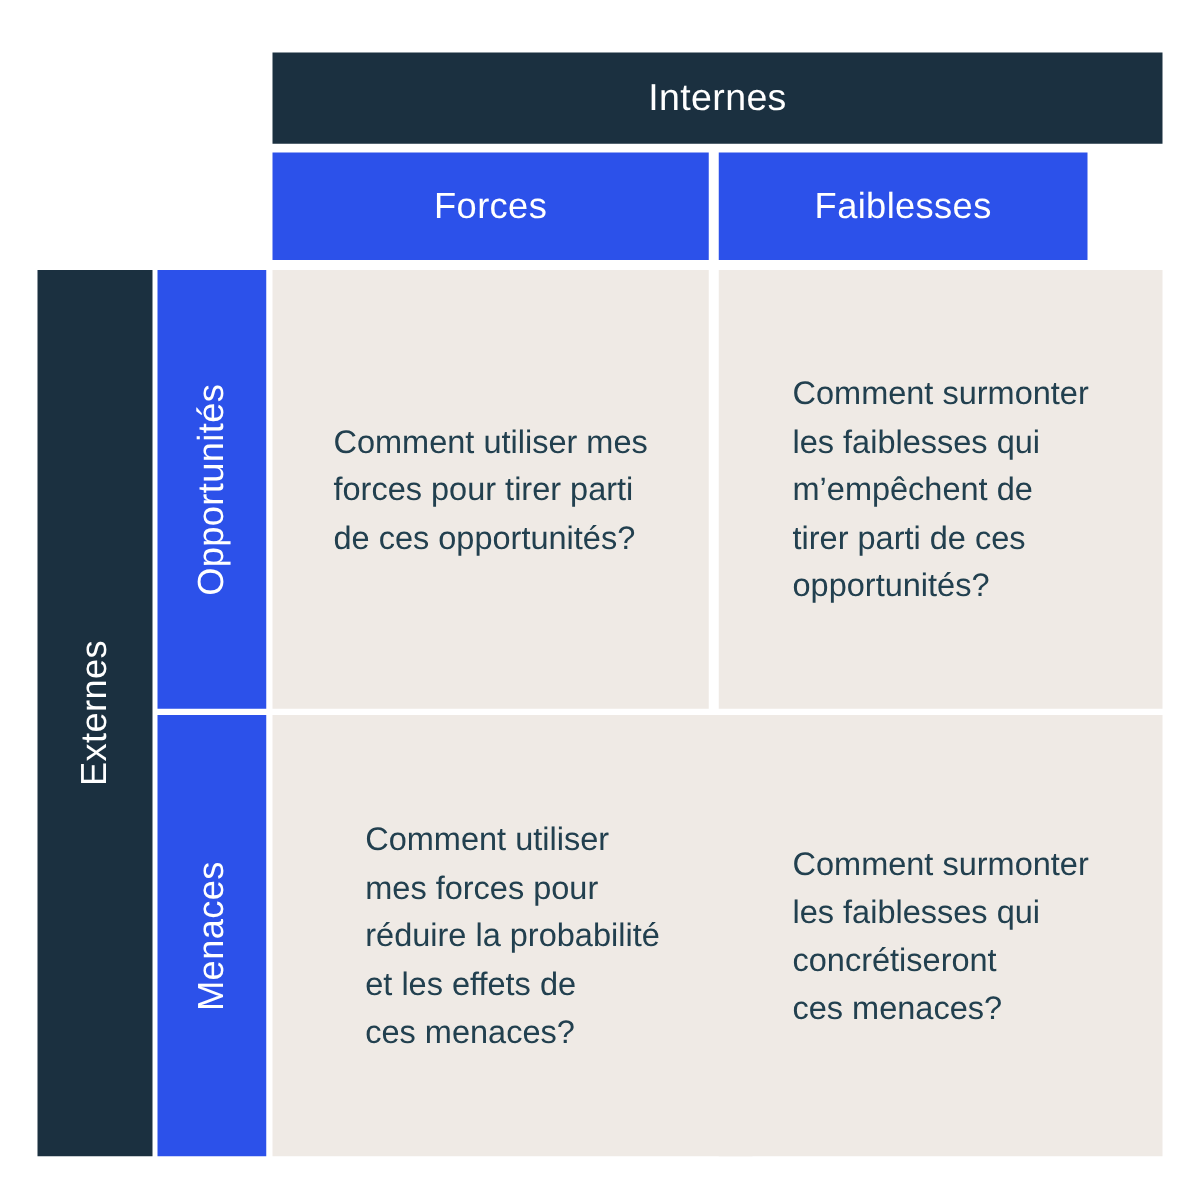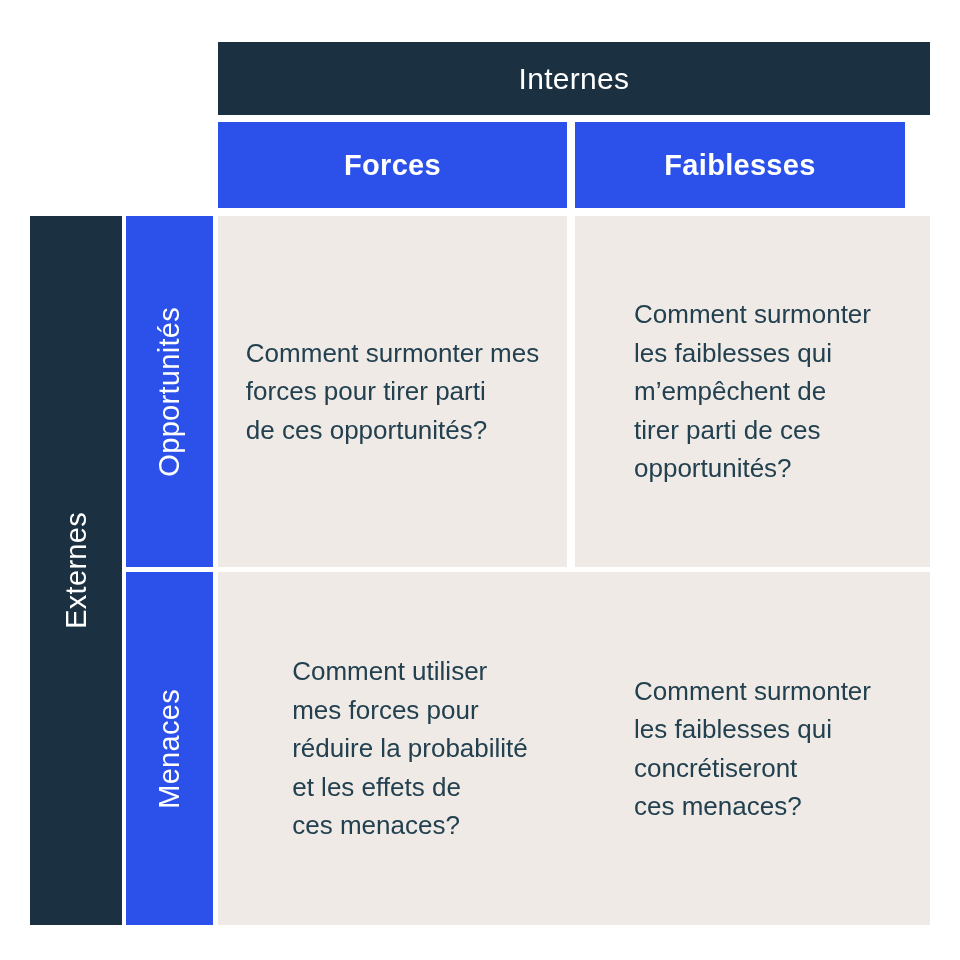--- a/index.html
+++ b/index.html
@@ -19,36 +19,36 @@
     position:relative;width:960px;height:960px;background:var(--bg);
   }
   .block{position:absolute;display:flex;align-items:center;justify-content:center;}
   .dark{background:var(--navy);color:#ffffff;}
   .blue{background:var(--blue);color:#ffffff;}
   .cell{
     background:var(--beige);color:var(--ink);
     text-align:left;
   }
   .axis-label{font-size:30px;font-weight:500;letter-spacing:0.3px;}
-  .col-label{font-size:29px;font-weight:700;letter-spacing:0.3px;}
+  .col-label{font-size:29px;font-weight:400;letter-spacing:0.3px;}
   .vtext{
     writing-mode:vertical-rl;
     transform:rotate(180deg);
     font-size:29px;font-weight:500;letter-spacing:0.3px;
     white-space:nowrap;
   }
   .cell p{
     font-size:26px;line-height:1.48;font-weight:500;
     white-space:pre-line;
     padding:0 8px;
   }
   
   #internes-hdr   {left:218px; top:30px;  width:712px; height:73px;margin-top:12px;}
   #forces-hdr     {left:218px; top:122px; width:349px; height:86px;}
-  #faiblesses-hdr {left:575px; top:122px; width:330px; height:86px;}
+  #faiblesses-hdr {left:575px; top:122px; width:295px; height:86px;}
   #externes-hdr   {left:30px;  top:216px; width:92px;  height:709px;}
   #opportunites-hdr{left:126px;top:216px; width:87px;  height:351px;}
   #menaces-hdr    {left:126px; top:572px; width:87px;  height:353px;}
   #cell-fo        {left:218px; top:216px; width:349px; height:351px;}
   #cell-wo        {left:575px; top:216px; width:355px; height:351px;}
   #cell-fm        {left:218px; top:572px; width:384px; height:353px;}
   #cell-wm        {left:575px; top:572px; width:355px; height:353px;}
 </style>
 </head>
 <body>
@@ -73,21 +73,21 @@
 
   <div class="block blue" id="opportunites-hdr">
     <span class="vtext">Opportunités</span>
   </div>
 
   <div class="block blue" id="menaces-hdr">
     <span class="vtext">Menaces</span>
   </div>
 
   <div class="block cell" id="cell-fo">
-    <p>Comment surmonter mes
+    <p>Comment utiliser mes
 forces pour tirer parti
 de ces opportunités?</p>
   </div>
 
   <div class="block cell" id="cell-wo">
     <p>Comment surmonter
 les faiblesses qui
 m’empêchent de
 tirer parti de ces
 opportunités?</p>

